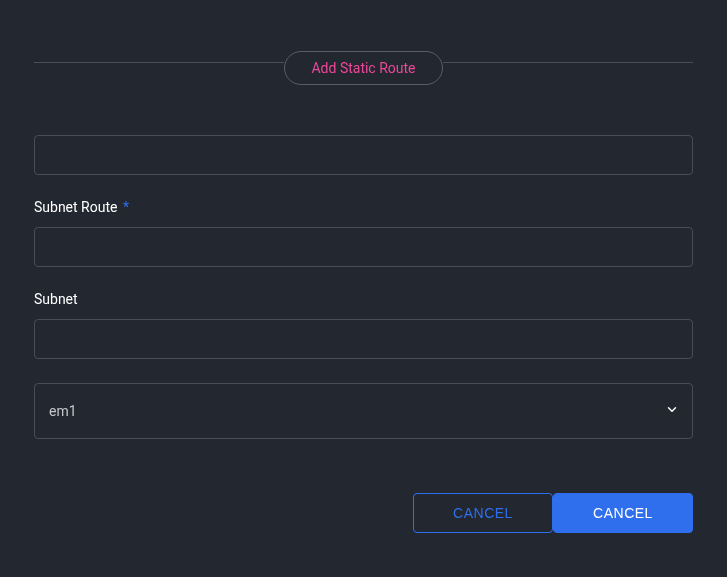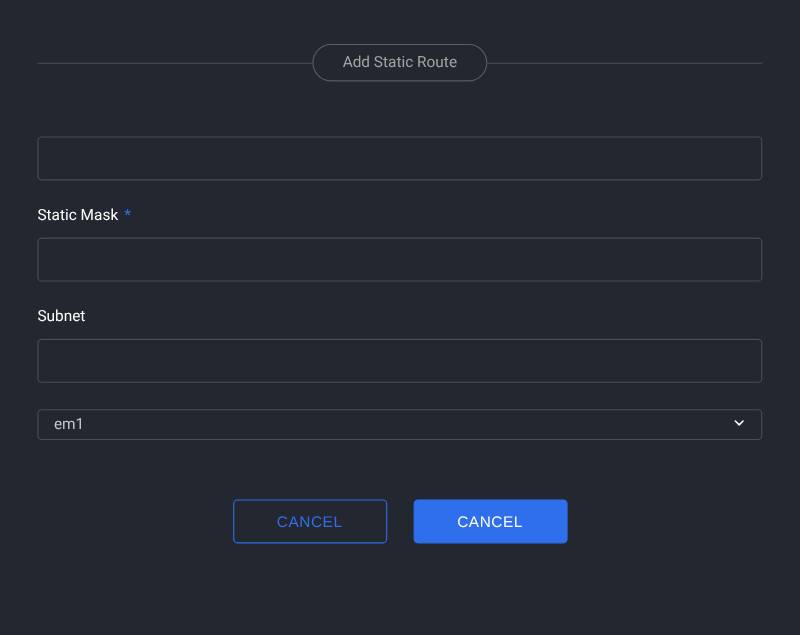--- a/index.html
+++ b/index.html
@@ -26,22 +26,23 @@
     .header-line {
       flex: 1;
       height: 1px;
       background: #4a4d56;
     }
     .header-pill {
       border: 1px solid #5a5d66;
       border-radius: 20px;
       padding: 8px 26px;
       font-size: 14px;
-      color: #a3a3a3;
+      color: #ec4899;
       font-weight: 400;
+      margin-top: 11px;
     }
     .form-group {
       margin-bottom: 24px;
     }
     .form-label {
       display: block;
       font-size: 14px;
       color: #ffffff;
       margin-bottom: 12px;
       font-weight: 400;
@@ -59,21 +60,21 @@
       padding: 0 14px;
       color: #ffffff;
       font-size: 14px;
       outline: none;
     }
     .select-wrapper {
       position: relative;
     }
     .form-select {
       width: 100%;
-      height: 28px;
+      height: 56px;
       background: transparent;
       border: 1px solid #4a4d56;
       border-radius: 4px;
       padding: 0 14px;
       color: #c5c7cc;
       font-size: 14px;
       outline: none;
       appearance: none;
       cursor: pointer;
       display: flex;
@@ -81,22 +82,21 @@
     }
     .chevron-down {
       position: absolute;
       right: 14px;
       top: 50%;
       transform: translateY(-50%);
       pointer-events: none;
     }
     .button-row {
       display: flex;
-      justify-content: center;
-      gap: 24px;
+      justify-content: flex-end;
       margin-top: 54px;
     }
     .btn {
       width: 140px;
       height: 40px;
       border-radius: 4px;
       font-size: 14px;
       font-weight: 500;
       cursor: pointer;
       letter-spacing: 0.5px;
@@ -125,21 +125,21 @@
     <div class="header-pill">Add Static Route</div>
     <div class="header-line"></div>
   </div>
 
   <div class="form-group">
     <input type="text" class="form-input" value="" style="">
   </div>
 
   <div class="form-group">
     <label class="form-label">
-      <span>Static Mask</span>
+      <span>Subnet Route</span>
       <span class="required-star">*</span>
     </label>
     <input type="text" class="form-input" value="" style="">
   </div>
 
   <div class="form-group">
     <label class="form-label">
       <span>Subnet</span>
     </label>
     <input type="text" class="form-input" value="" style="">

